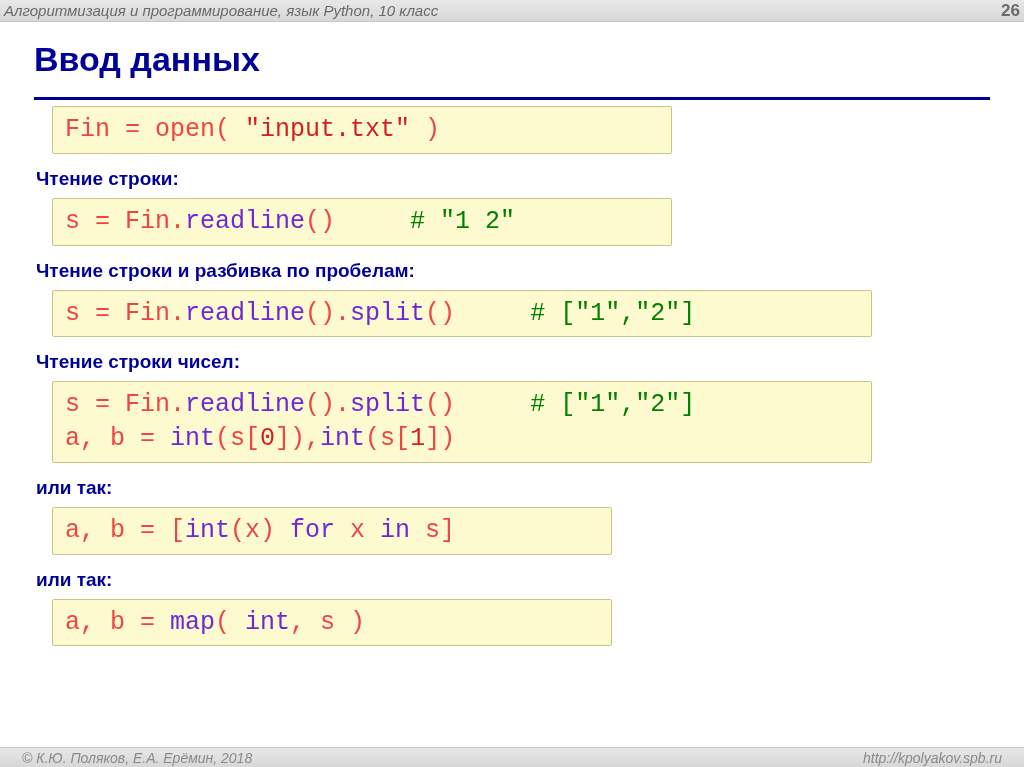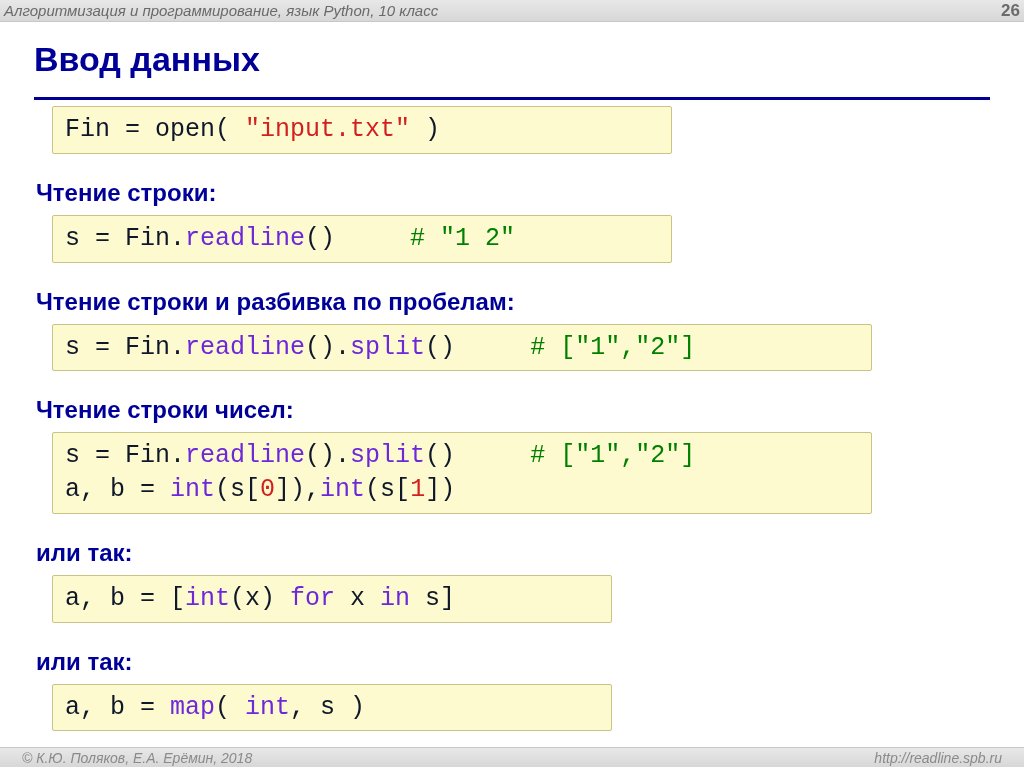--- a/index.html
+++ b/index.html
@@ -25,23 +25,23 @@
   h1{
     margin:6px 0 2px 0;
     font-size:34px;
     color:#000099;
     font-weight:bold;
     border-bottom:3px solid #000099;
     padding-bottom:18px;
   }
   .label{
     color:#000099;
-    font-size:24px;
+    font-size:19px;
     font-weight:bold;
-    margin:19px 0 4px 2px;
+    margin:8px 0 4px 2px;
   }
   .code{
     background:#fdfad0;
     border:1px solid #c9c386;
     border-radius:2px;
     font-family:"Courier New",monospace;
     font-size:25px;
     padding:6px 12px;
     margin:4px 0 6px 18px;
     line-height:1.35;
@@ -49,21 +49,21 @@
     display:inline-block;
     min-width:560px;
     box-sizing:border-box;
   }
   .w1{width:620px}
   .w2{width:620px}
   .w3{width:820px}
   .w4{width:820px}
   .w5{width:512px}
   .w6{width:559px}
-  .t-black{color:#0f172a}
+  .t-black{color:#ef4444}
   .t-blue{color:#6d28d9}
   .t-green{color:#008000}
   .t-red{color:#d21f1f}
   .footer{
     position:absolute;left:0;bottom:0;width:100%;height:20px;
     background:linear-gradient(#e8e8e8,#d7d7d7);
     border-top:1px solid #c8c8c8;
     font-style:italic;font-size:14px;color:#8a8a8a;
     display:flex;align-items:center;justify-content:space-between;
     padding:0 22px;box-sizing:border-box;
@@ -94,14 +94,14 @@
 
   <div class="label">или так:</div>
   <div class="code w5"><span class="t-black">a, b = [</span><span class="t-blue">int</span><span class="t-black">(x) </span><span class="t-blue">for</span><span class="t-black"> x </span><span class="t-blue">in</span><span class="t-black"> s]</span></div>
 
   <div class="label">или так:</div>
   <div class="code w6"><span class="t-black">a, b = </span><span class="t-blue">map</span><span class="t-black">( </span><span class="t-blue">int</span><span class="t-black">, s )</span></div>
 </div>
 
 <div class="footer">
   <span>© К.Ю. Поляков, Е.А. Ерёмин, 2018</span>
-  <span>http://readline.spb.ru</span>
+  <span>http://kpolyakov.spb.ru</span>
 </div>
 
 </body></html>

